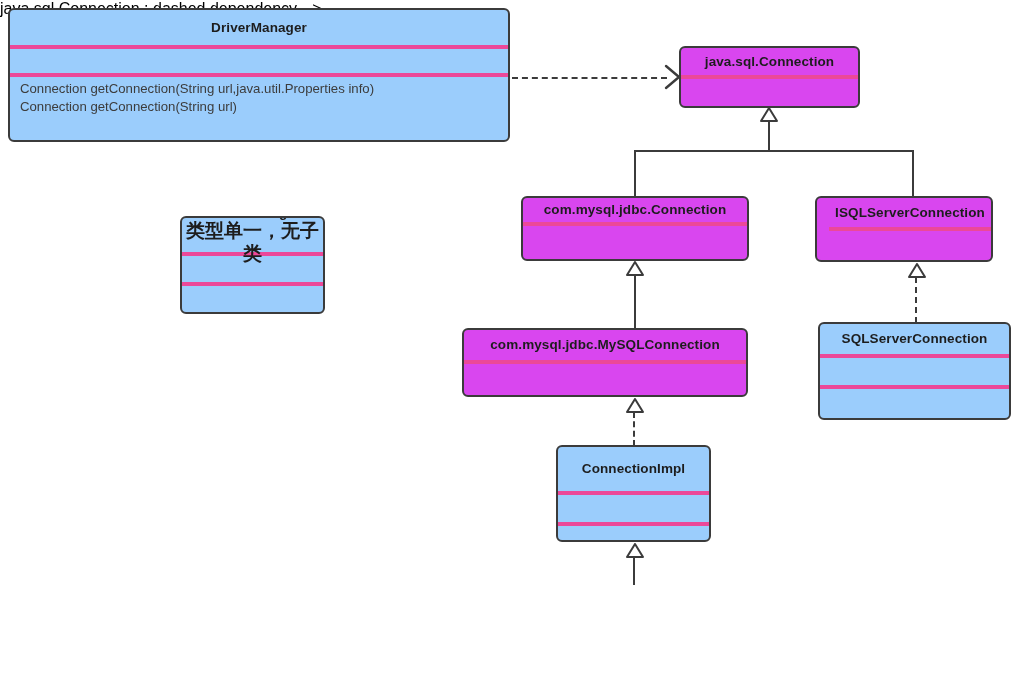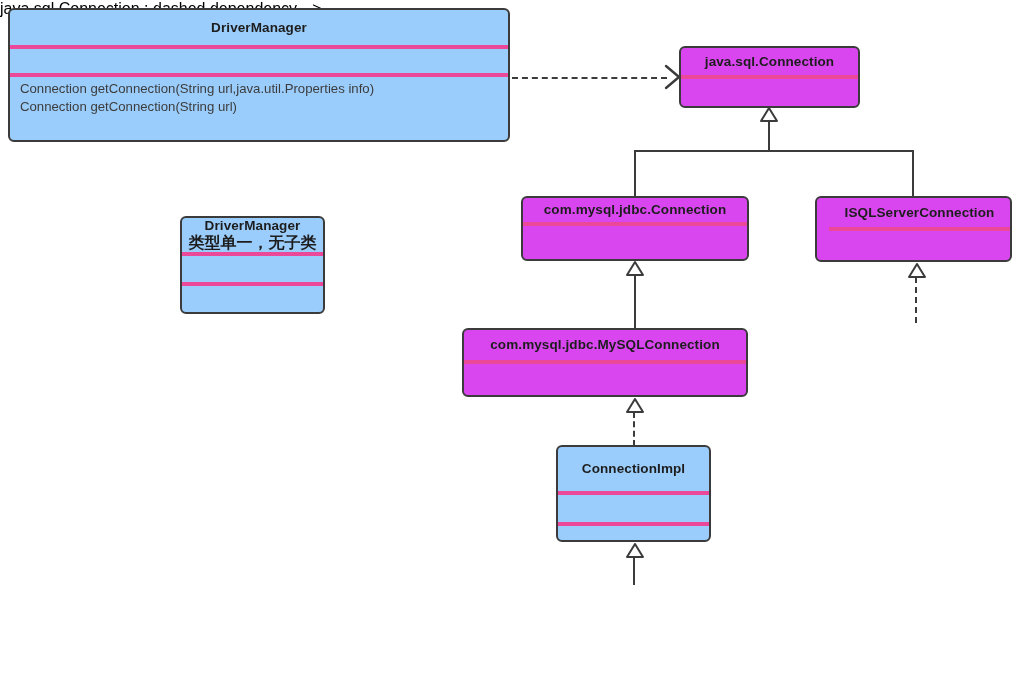--- a/index.html
+++ b/index.html
@@ -37,21 +37,21 @@
   .cls-title{
     font-weight:bold;
     font-size:13.5px;
     color:#1d1d1d;
     text-align:center;
     line-height:1.12;
     letter-spacing:0.1px;
   }
   .cls-sub{
     font-weight:bold;
-    font-size:16px;
+    font-size:19px;
     color:#1d1d1d;
     text-align:center;
     line-height:1.2;
   }
   .cls-ops{
     display:block;
     width:100%;
     box-sizing:border-box;
     padding:3px 8px 4px 10px;
     font-size:13.2px;
@@ -169,36 +169,43 @@
 
   
   <div class="uml-class green" style="left:521px;top:196px;width:228px;height:65px;">
     <div class="compartment" style="height:28px;">
       <span class="cls-title">com.mysql.jdbc.Connection</span>
     </div>
     <div class="compartment" style="height:29px;"></div>
   </div>
 
   
-  <div class="uml-class green" style="left:815px;top:196px;width:197px;height:66px;padding-left:12px;">
+  <div class="uml-class green" style="left:815px;top:196px;width:178px;height:66px;padding-left:12px;">
     <div class="compartment" style="height:33px;">
       <span class="cls-title">ISQLServerConnection</span>
     </div>
     <div class="compartment" style="height:29px;"></div>
   </div>
 
   
   <div class="uml-class green" style="left:462px;top:328px;width:286px;height:69px;">
     <div class="compartment" style="height:34px;">
       <span class="cls-title">com.mysql.jdbc.MySQLConnection</span>
     </div>
     <div class="compartment" style="height:31px;"></div>
   </div>
 
   
+  <div class="uml-class blue" style="left:818px;top:322px;width:193px;height:98px;">
+    <div class="compartment" style="height:34px;">
+      <span class="cls-title">SQLServerConnection</span>
+    </div>
+    <div class="compartment" style="height:31px;"></div>
+    <div class="compartment" style="height:29px;"></div>
+  </div>
 
   
   <div class="uml-class blue" style="left:556px;top:445px;width:155px;height:97px;">
     <div class="compartment" style="height:48px;">
       <span class="cls-title">ConnectionImpl</span>
     </div>
     <div class="compartment" style="height:31px;"></div>
     <div class="compartment" style="height:28px;"></div>
   </div>
 

